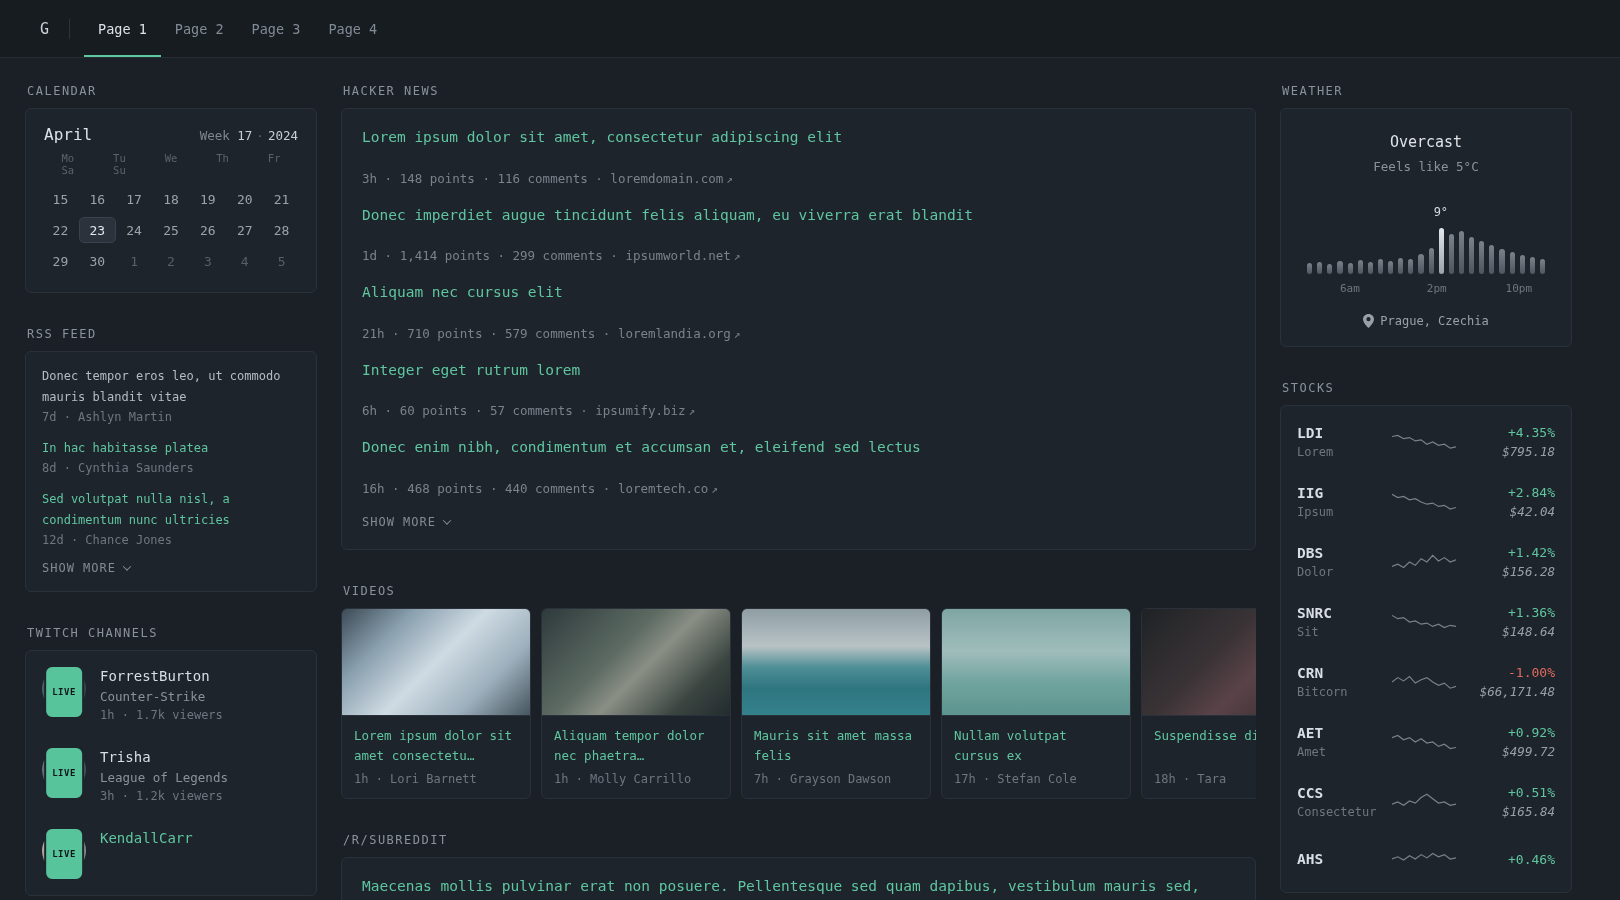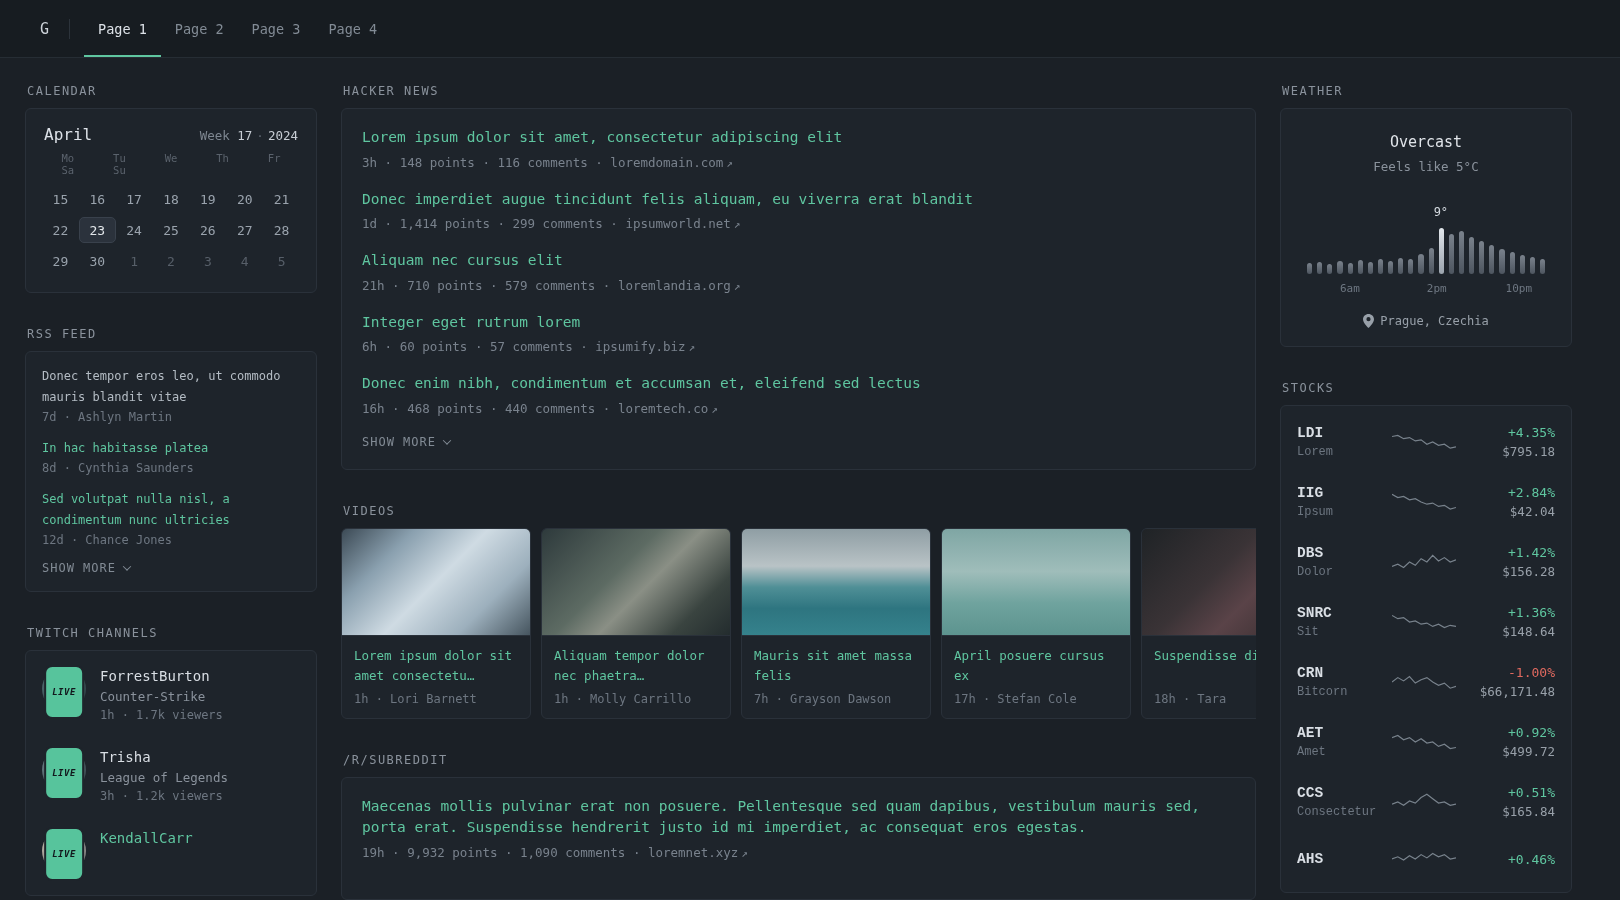--- a/index.html
+++ b/index.html
@@ -55,31 +55,31 @@
           transform:rotate(45deg) translate(-1px,-1px); display:inline-block; }
 
   
   .tw-card { padding:16px; }
   .tw-row { display:flex; gap:14px; margin-bottom:26px; }
   .tw-row:last-child { margin-bottom:0; }
   .tw-av-wrap { position:relative; width:44px; height:50px; flex:0 0 44px; }
   .tw-avatar { width:44px; height:44px; border-radius:50%; }
   .tw-live { position:absolute; left:50%; bottom:-2px; transform:translateX(-50%); background:#57c49c;
              color:#12171c; font-size:9px; font-weight:bold; letter-spacing:.5px; padding:20px 6px;
-             border-radius:8px; border:2px solid #1e242b;font-style:italic; }
+             border-radius:8px; border:2px solid #1e242b; }
   .tw-name { font-size:14px; color:#d9dee4; margin:1px 0 5px; cursor:pointer; }
   .tw-name.accent { color:#5fc6a0; }
   .tw-game { font-size:12.5px; color:#8a929c; }
   .tw-meta { font-size:12px; color:#6d7681; margin-top:4px; }
 
   
   .hn-card { padding:18px 20px 20px; }
   .hn-item { margin-bottom:19px; }
   .hn-title { font-size:14.5px; color:#5fc6a0; cursor:pointer; line-height:21.5px; }
-  .hn-meta { font-size:12.5px; color:#79828d; margin-top:6px; }
+  .hn-meta { font-size:12.5px; color:#79828d; margin-top:22px; }
   .hn-domain { color:#79828d; cursor:pointer; }
   .ext-arrow { font-size:11px; padding-left:3px; }
 
   
   .video-row { display:flex; gap:10px; overflow:hidden; }
   .video-card { flex:0 0 190px; width:190px; overflow:hidden; cursor:pointer; }
   .v-thumb { height:107px; border-bottom:1px solid #2a313a; }
   .v-body { padding:10px 12px 12px; }
   .v-title { font-size:12.5px; line-height:20px; color:#5fc6a0; min-height:40px; }
   .v-meta { font-size:12px; color:#6d7681; margin-top:6px; }
@@ -94,28 +94,28 @@
   .w-bar.hl { background:linear-gradient(180deg,#e2e7ec,#9aa3ad); }
   .w-temp { position:absolute; transform:translateX(-50%); font-size:12px; color:#d5dbe1; }
   .w-axis { position:relative; height:14px; margin:8px 10px 0; }
   .w-axis span { position:absolute; transform:translateX(-50%); font-size:11px; color:#6d7681; }
   .w-loc { display:flex; align-items:center; justify-content:center; gap:6px; margin-top:18px;
            font-size:12px; color:#98a0a9; }
 
   
   .stocks-card { padding:6px 16px; }
   .stock-row { display:flex; align-items:center; padding:13px 0; cursor:pointer; }
-  .s-left { width:96px;font-family:Liberation Mono, monospace; }
+  .s-left { width:96px; }
   .s-sym { font-size:14.5px; font-weight:bold; color:#d9dee4; }
   .s-name { font-size:12px; color:#6d7681; margin-top:4px; }
   .s-spark { flex:1; display:flex; justify-content:center; }
   .s-right { width:100px; text-align:right; }
   .s-change { font-size:13px; color:#5fc6a0; }
   .s-change.neg { color:#e0695f; }
-  .s-price { font-size:12.5px; color:#98a0a9; margin-top:4px; }
+  .s-price { font-size:12.5px; color:#98a0a9; margin-top:4px;font-style:italic; }
 </style>
 </head>
 <body>
 
 <header class="topbar">
   <div class="logo">G</div>
   <div class="logo-sep"></div>
   <nav class="tabs" id="tabs">
       <div class="tab active">Page 1</div>
       <div class="tab">Page 2</div>
@@ -287,21 +287,21 @@
           <div class="card video-card">
             <div class="v-thumb" style="background: linear-gradient(rgb(143, 158, 164) 0%, rgb(185, 195, 198) 35%, rgb(79, 143, 150) 55%, rgb(46, 117, 128) 75%, rgb(53, 130, 140) 100%);"></div>
             <div class="v-body">
               <div class="v-title">Mauris sit amet massa felis</div>
               <div class="v-meta">7h · Grayson Dawson</div>
             </div>
           </div>
           <div class="card video-card">
             <div class="v-thumb" style="background: linear-gradient(rgb(127, 166, 164) 0%, rgb(159, 189, 186) 40%, rgb(111, 163, 158) 70%, rgb(93, 148, 143) 100%);"></div>
             <div class="v-body">
-              <div class="v-title">April posuere cursus ex</div>
+              <div class="v-title">Nullam volutpat cursus ex</div>
               <div class="v-meta">17h · Stefan Cole</div>
             </div>
           </div>
           <div class="card video-card">
             <div class="v-thumb" style="background: linear-gradient(135deg, rgb(31, 35, 38) 0%, rgb(58, 51, 54) 40%, rgb(90, 67, 72) 60%, rgb(42, 37, 38) 100%);"></div>
             <div class="v-body">
               <div class="v-title">Suspendisse diam</div>
               <div class="v-meta">18h · Tara</div>
             </div>
           </div>

